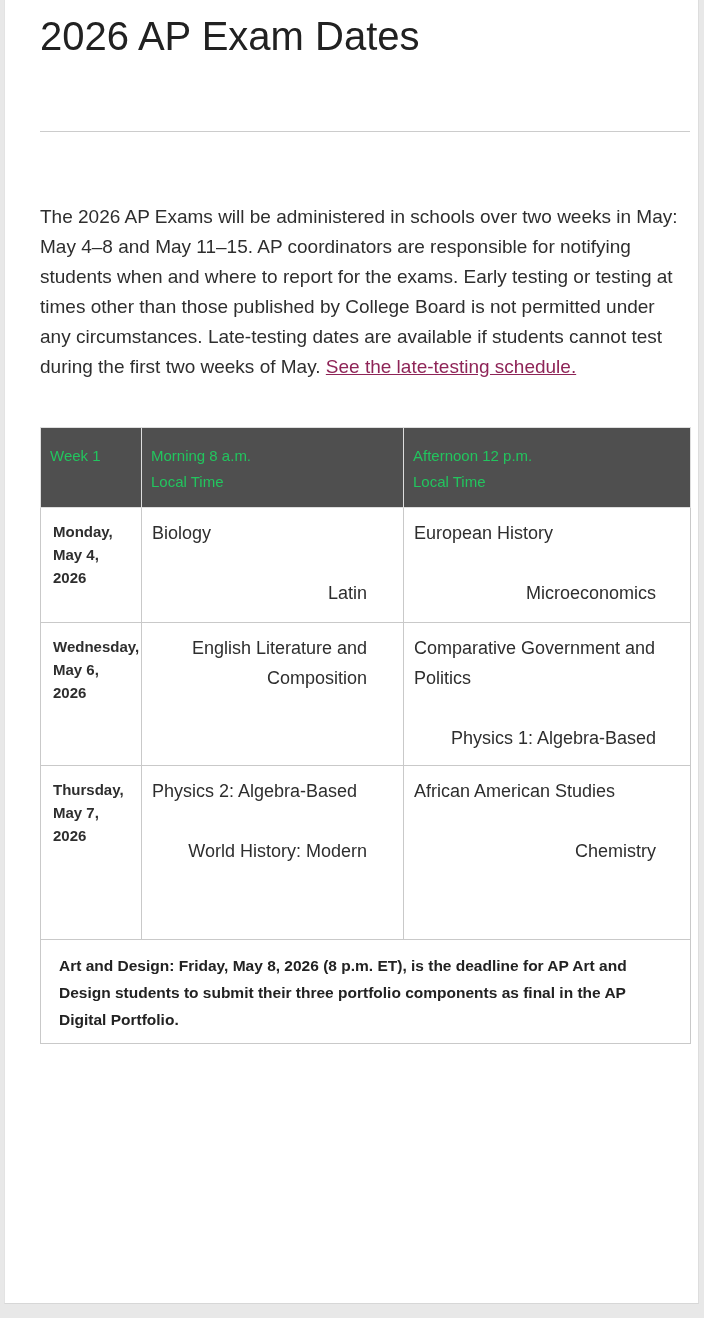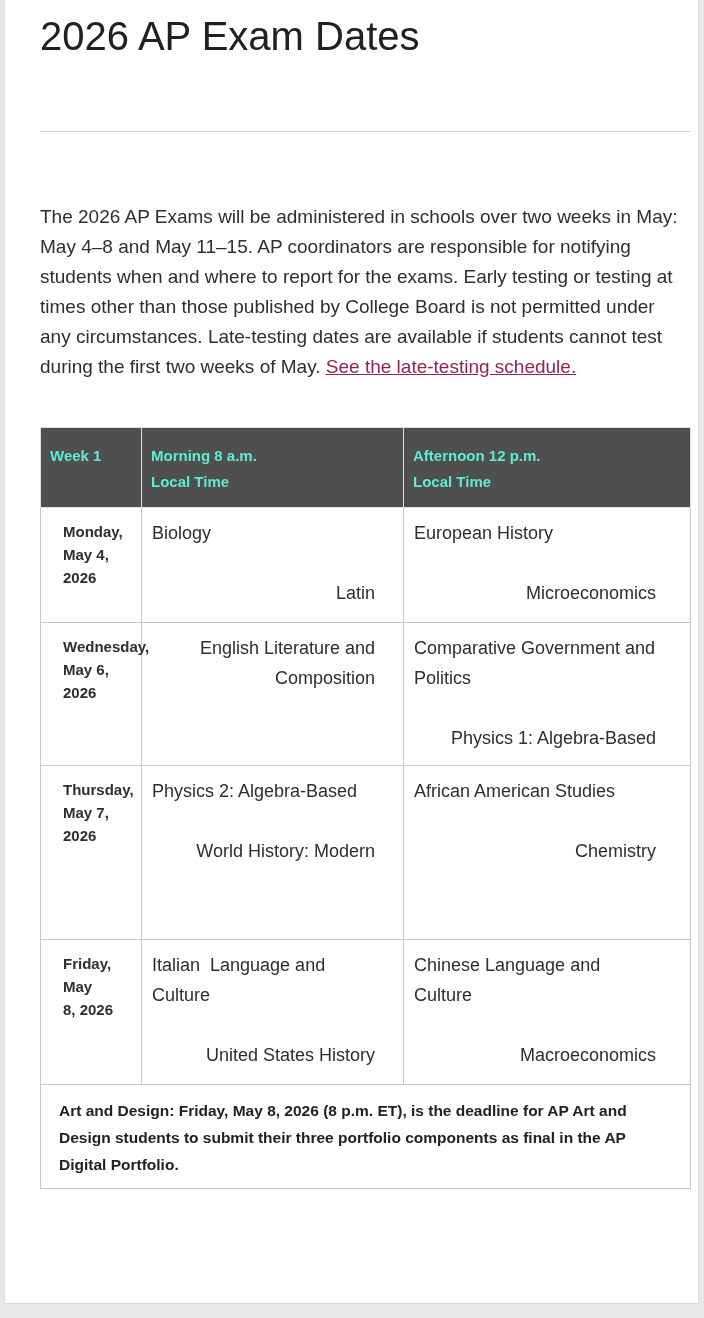--- a/index.html
+++ b/index.html
@@ -62,45 +62,45 @@
     margin-top:45px;
     width:650px;
     border-collapse:collapse;
     table-layout:fixed;
   }
   col.c1{width:101px;}
   col.c2{width:262px;}
   col.c3{width:287px;}
   th{
     background:var(--header-bg);
-    color:#5eead4;
+    color:#22c55e;
     font-size:15px;
-    font-weight:bold;
+    font-weight:normal;
     line-height:26px;
     text-align:left;
     vertical-align:top;
     padding:15px 10px 12px 9px;
     border:1px solid #dedede;
     height:44px;
   }
   td{
     border:1px solid var(--border-color);
     vertical-align:top;
   }
   td.date-cell{
     font-size:15px;
     font-weight:bold;
     line-height:23px;
-    padding:12px 6px 10px 22px;
+    padding:12px 6px 10px 12px;
     color:#2e2e2e;
   }
   td.subjects{
     font-size:18px;
     line-height:30px;
-    padding:10px 28px 10px 10px;
+    padding:10px 36px 10px 10px;
     color:#2e2e2e;
   }
   td.subjects.col3{padding-right:34px;margin-top:28px;}
   .subject{
     margin:0 0 30px 0;
     white-space:pre-wrap;
   }
   .subject:last-child{margin-bottom:0;text-align:right;}
   tr.r1 td{height:92px;}
   tr.r2 td{height:120px;}
@@ -192,35 +192,20 @@
           <td class="subjects">
             <p class="subject">Physics 2: Algebra-Based</p>
             <p class="subject">World History: Modern</p>
           </td>
           <td class="subjects col3">
             <p class="subject">African American Studies</p>
             <p class="subject">Chemistry</p>
           </td>
         </tr>
 
-        <tr class="r5">
-          <td class="date-cell">
-            <div>Friday,</div>
-            <div>May</div>
-            <div>8, 2026</div>
-          </td>
-          <td class="subjects">
-            <p class="subject">Italian  Language and Culture</p>
-            <p class="subject">United States History</p>
-          </td>
-          <td class="subjects col3">
-            <p class="subject">Chinese Language and Culture</p>
-            <p class="subject">Macroeconomics</p>
-          </td>
-        </tr>
 
         <tr>
           <td class="footnote-cell" colspan="3">Art and Design: Friday, May 8, 2026 (8 p.m. ET), is the deadline for AP Art and Design students to submit their three portfolio components as final in the AP Digital Portfolio.</td>
         </tr>
 
       </tbody>
     </table>
 
   </div>
 </div>

